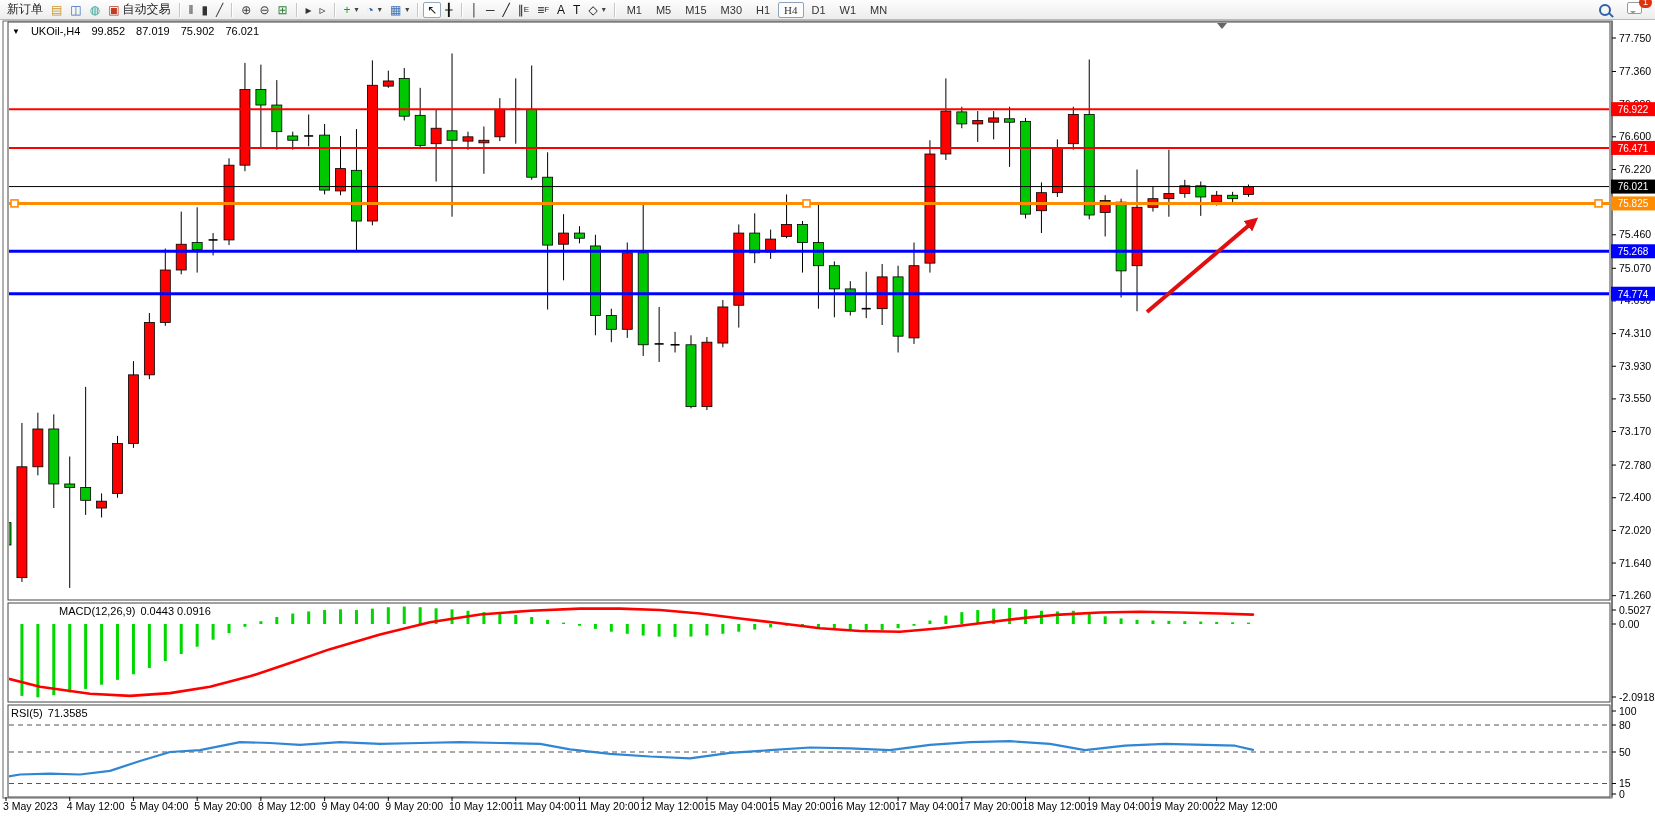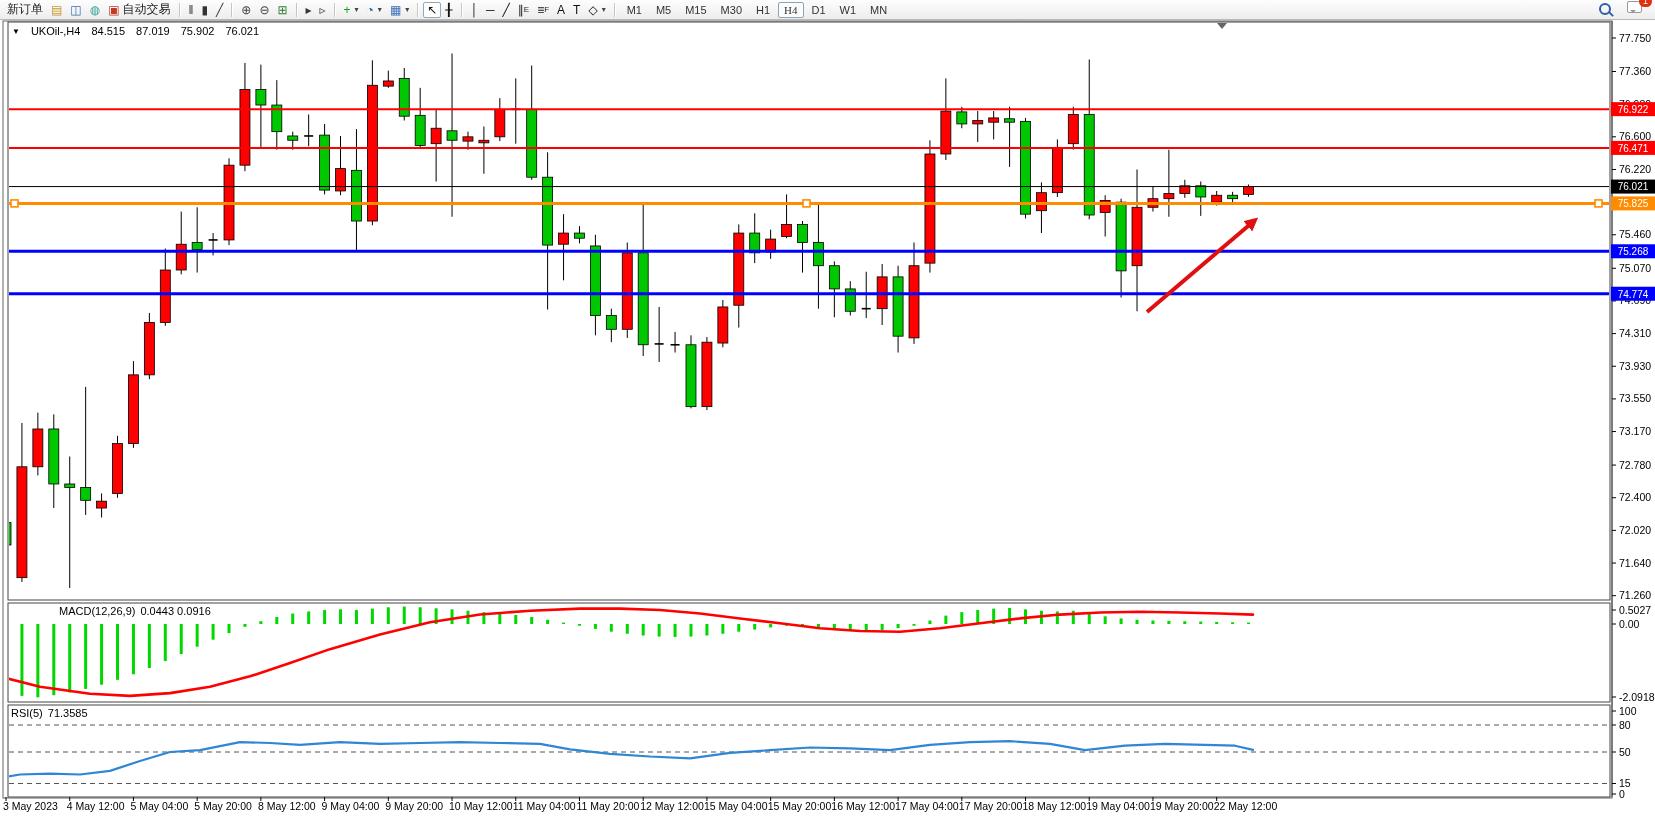--- a/index.html
+++ b/index.html
@@ -1,21 +1,21 @@
 <!DOCTYPE html>
 <html><head>
 <meta charset="utf-8">
 <style>
   html,body{margin:0;padding:0;background:#fff;font-family:"Liberation Sans",sans-serif;}
   #stage{position:relative;width:1655px;height:825px;overflow:hidden;background:#fff;}
   #chart-svg{position:absolute;left:0;top:0;}
   
   #toolbar{position:absolute;left:0;top:0;width:1655px;height:20px;z-index:5;
     background:linear-gradient(#fdfdfd,#ededed);border-bottom:1px solid #b9b9b9;
-    display:flex;align-items:flex-end;padding:0 3px;box-sizing:border-box;}
+    display:flex;align-items:flex-start;padding:0 3px;box-sizing:border-box;}
   #tb-left{display:flex;align-items:center;height:100%;}
   #tb-right{margin-left:auto;display:flex;align-items:center;gap:8px;padding-right:6px;}
   .sep{width:1px;height:14px;background:#c6c6c6;margin:0 4px;border-right:1px solid #fff;}
   .tbtn{display:inline-flex;align-items:center;gap:3px;padding:1px 3px;font-size:12px;color:#222;
     border:1px solid transparent;border-radius:2px;cursor:default;white-space:nowrap;line-height:15px;}
   .tbtn.active{background:#fff;border-color:#94a8bd;}
   .g{font-size:12px;line-height:12px;}
   .subg{font-size:8px;align-self:flex-end;margin-left:-3px;}
   .dd{font-size:8px;color:#444;margin-left:1px;}
   .tfbtn{font-size:11px;padding:1px 5px;margin:8px 1px;color:#333;border:1px solid transparent;border-radius:2px;}
@@ -544,21 +544,21 @@
       <span class="tbtn chatwrap">
         <span class="bubble"></span>
         <span class="nbadge">1</span>
       </span>
     </div>
   </div>
 
   <div id="symbol-header" class="pane-label">
     <span class="tri">▼</span>
     <span>UKOil-,H4</span>
-    <span>84.515</span>
+    <span>99.852</span>
     <span>87.019</span>
     <span>75.902</span>
     <span>76.021</span>
   </div>
 
   <div id="macd-label" class="pane-label">
     <span>MACD(12,26,9)</span><span>0.0443 0.0916</span>
   </div>
   <div id="rsi-label" class="pane-label">
     <span>RSI(5)</span><span>71.3585</span>

